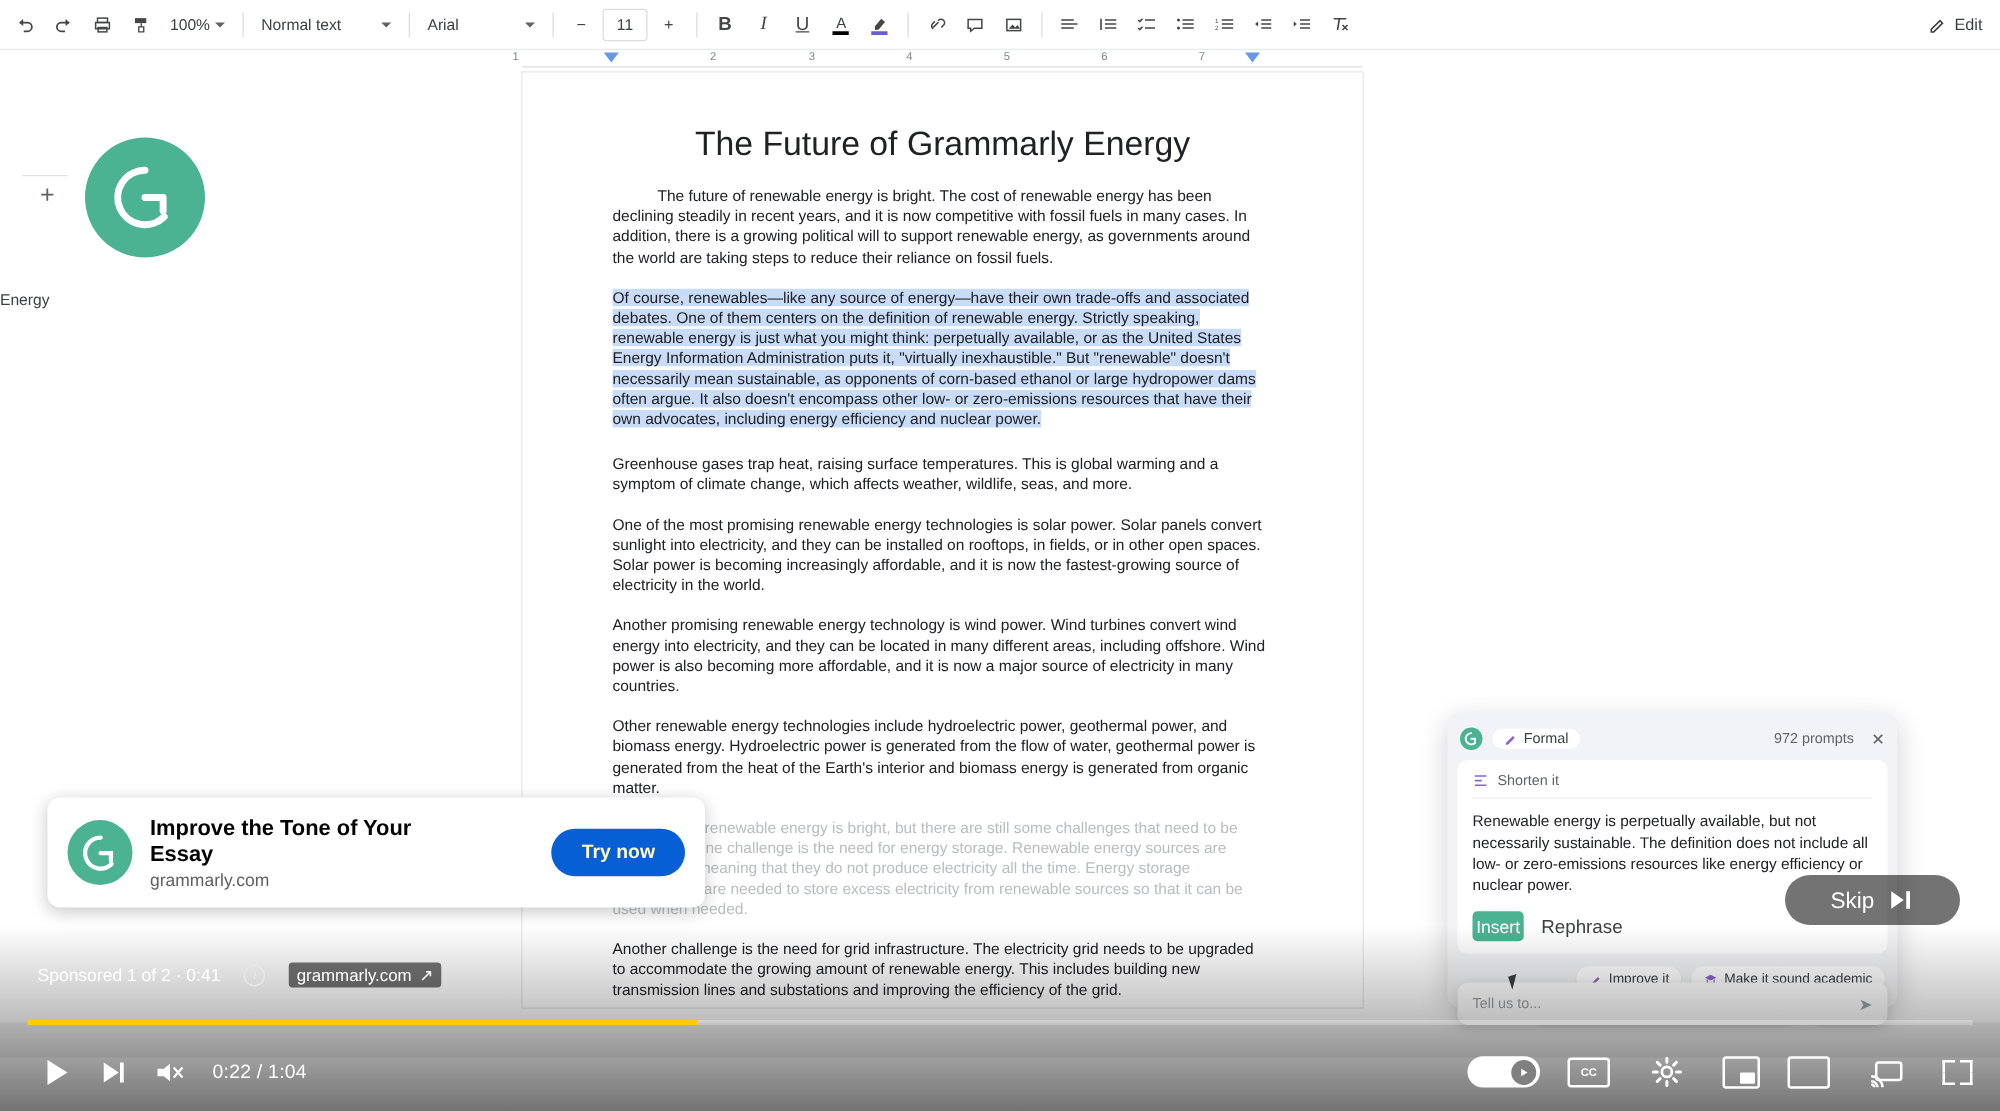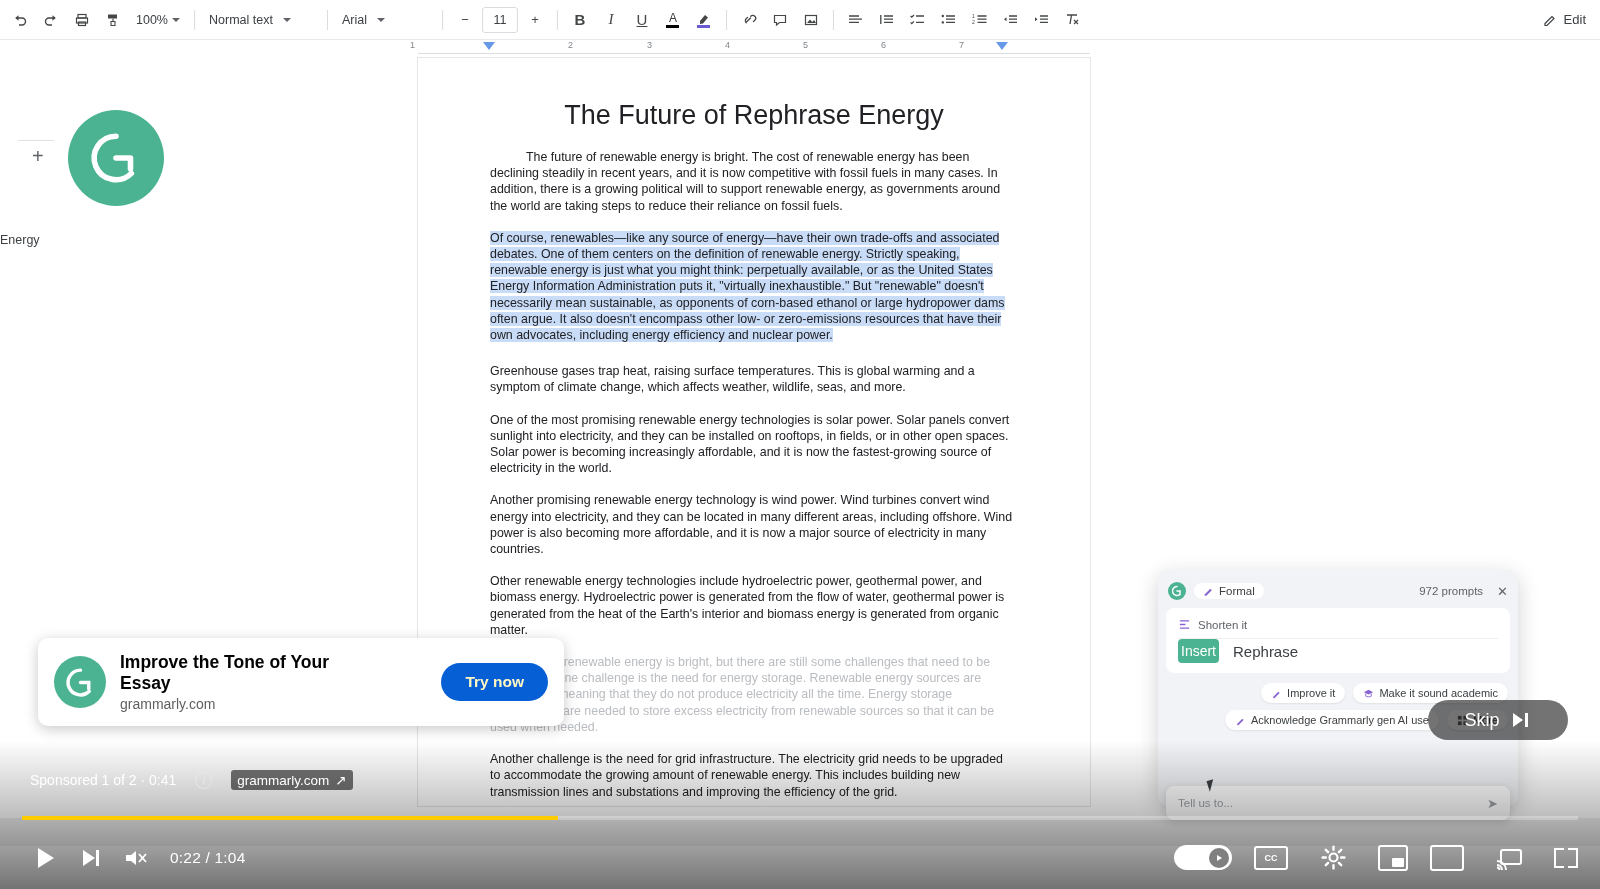--- a/index.html
+++ b/index.html
@@ -21,21 +21,21 @@
   .tb-btn{
     height:28px;min-width:28px;display:flex;align-items:center;justify-content:center;
     border-radius:4px;color:#444746;font-size:13px;cursor:default;user-select:none;
   }
   .tb-sep{width:1px;height:20px;background:#dadce0;margin:0 5px;}
   .tb-zoom{
     height:26px;display:flex;align-items:center;gap:4px;padding:0 6px;border-radius:4px;
     font-size:12.5px;color:#3c4043;
   }
   .tb-select{
-    height:26px;display:flex;align-items:center;
+    height:26px;display:flex;align-items:center;justify-content:space-between;
     padding:0 6px;border-radius:4px;font-size:12.5px;color:#3c4043;gap:10px;
   }
   .tb-style{min-width:104px;}
   .tb-font{min-width:86px;}
   .fontsize-box{
     width:34px;height:24px;border:1px solid #dadce0;border-radius:3px;
     display:flex;align-items:center;justify-content:center;font-size:12.5px;color:#3c4043;
     background:#fff;
   }
   .caret{width:0;height:0;border-left:4px solid transparent;border-right:4px solid transparent;border-top:4px solid #5f6368;}
@@ -373,21 +373,21 @@
       <div class="ruler-num" style="left:229px;">3</div>
       <div class="ruler-num" style="left:307px;">4</div>
       <div class="ruler-num" style="left:385px;">5</div>
       <div class="ruler-num" style="left:463px;">6</div>
       <div class="ruler-num" style="left:541px;">7</div>
       <div class="ruler-marker" style="left:65px;top:2px;"></div>
       <div class="ruler-marker" style="left:578px;top:2px;"></div>
     </div>
 
     <div class="page" style="top:18px;">
-      <div class="doc-title">The Future of Rephrase Energy</div>
+      <div class="doc-title">The Future of Grammarly Energy</div>
 
       <div class="doc-p indent"><span>The future of renewable energy is bright. The cost of renewable energy has been declining steadily in recent years, and it is now competitive with fossil fuels in many cases. In addition, there is a growing political will to support renewable energy, as governments around the world are taking steps to reduce their reliance on fossil fuels.</span></div>
 
       <div class="doc-p highlight" style="margin-bottom:20px;"><span>Of course, renewables—like any source of energy—have their own trade-offs and associated debates. One of them centers on the definition of renewable energy. Strictly speaking, renewable energy is just what you might think: perpetually available, or as the United States Energy Information Administration puts it, "virtually inexhaustible." But "renewable" doesn't necessarily mean sustainable, as opponents of corn-based ethanol or large hydropower dams often argue. It also doesn't encompass other low- or zero-emissions resources that have their own advocates, including energy efficiency and nuclear power.</span></div>
 
       <div class="doc-p"><span>Greenhouse gases trap heat, raising surface temperatures. This is global warming and a symptom of climate change, which affects weather, wildlife, seas, and more.</span></div>
       <div class="doc-p"><span>One of the most promising renewable energy technologies is solar power. Solar panels convert sunlight into electricity, and they can be installed on rooftops, in fields, or in other open spaces. Solar power is becoming increasingly affordable, and it is now the fastest-growing source of electricity in the world.</span></div>
       <div class="doc-p"><span>Another promising renewable energy technology is wind power. Wind turbines convert wind energy into electricity, and they can be located in many different areas, including offshore. Wind power is also becoming more affordable, and it is now a major source of electricity in many countries.</span></div>
       <div class="doc-p"><span>Other renewable energy technologies include hydroelectric power, geothermal power, and biomass energy. Hydroelectric power is generated from the flow of water, geothermal power is generated from the heat of the Earth's interior and biomass energy is generated from organic matter.</span></div>
       <div class="doc-p faded"><span>The future of renewable energy is bright, but there are still some challenges that need to be addressed. One challenge is the need for energy storage. Renewable energy sources are intermittent, meaning that they do not produce electricity all the time. Energy storage technologies are needed to store excess electricity from renewable sources so that it can be used when needed.</span></div>
@@ -414,20 +414,21 @@
       <div class="ga-prompts">972 prompts</div>
       <div class="ga-close">✕</div>
     </div>
     <div class="ga-body">
       <div class="ga-shorten">
         <svg width="13" height="13" viewBox="0 0 14 14">
             <path d="M2 3h10M2 7h6M2 11h10" stroke="#8a63d2" stroke-width="1.4"></path>
           </svg>
         <span>Shorten it</span>
       </div>
+      <div class="ga-text">Renewable energy is perpetually available, but not necessarily sustainable. The definition does not include all low- or zero-emissions resources like energy efficiency or nuclear power.</div>
       <div class="ga-actions">
         <div class="ga-insert">Insert</div>
         <div class="ga-rephrase">Rephrase</div>
       </div>
     </div>
     <div class="ga-chips">
       <div class="ga-chip">
         <svg width="11" height="11" viewBox="0 0 12 12">
             <path d="M2 10l6-6 1.4 1.4-6 6z" fill="#8a63d2"></path>
           </svg>

